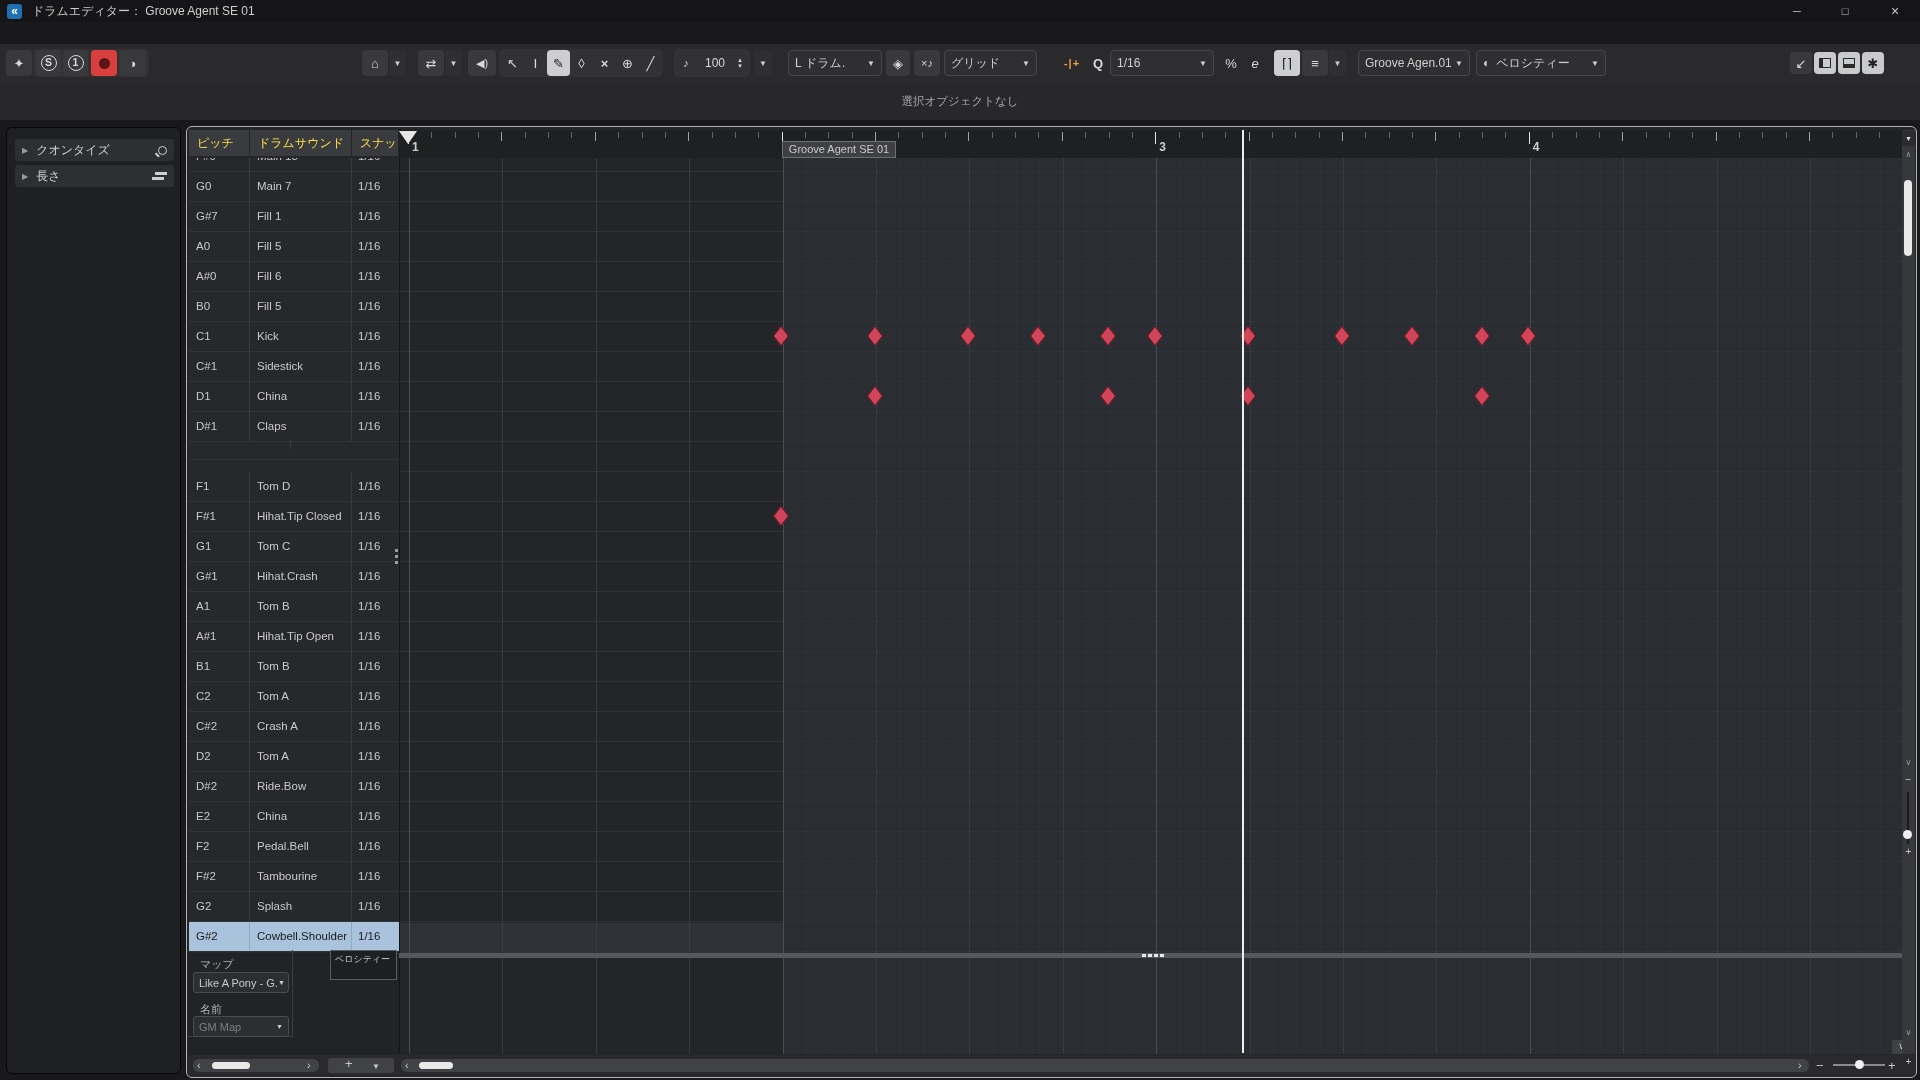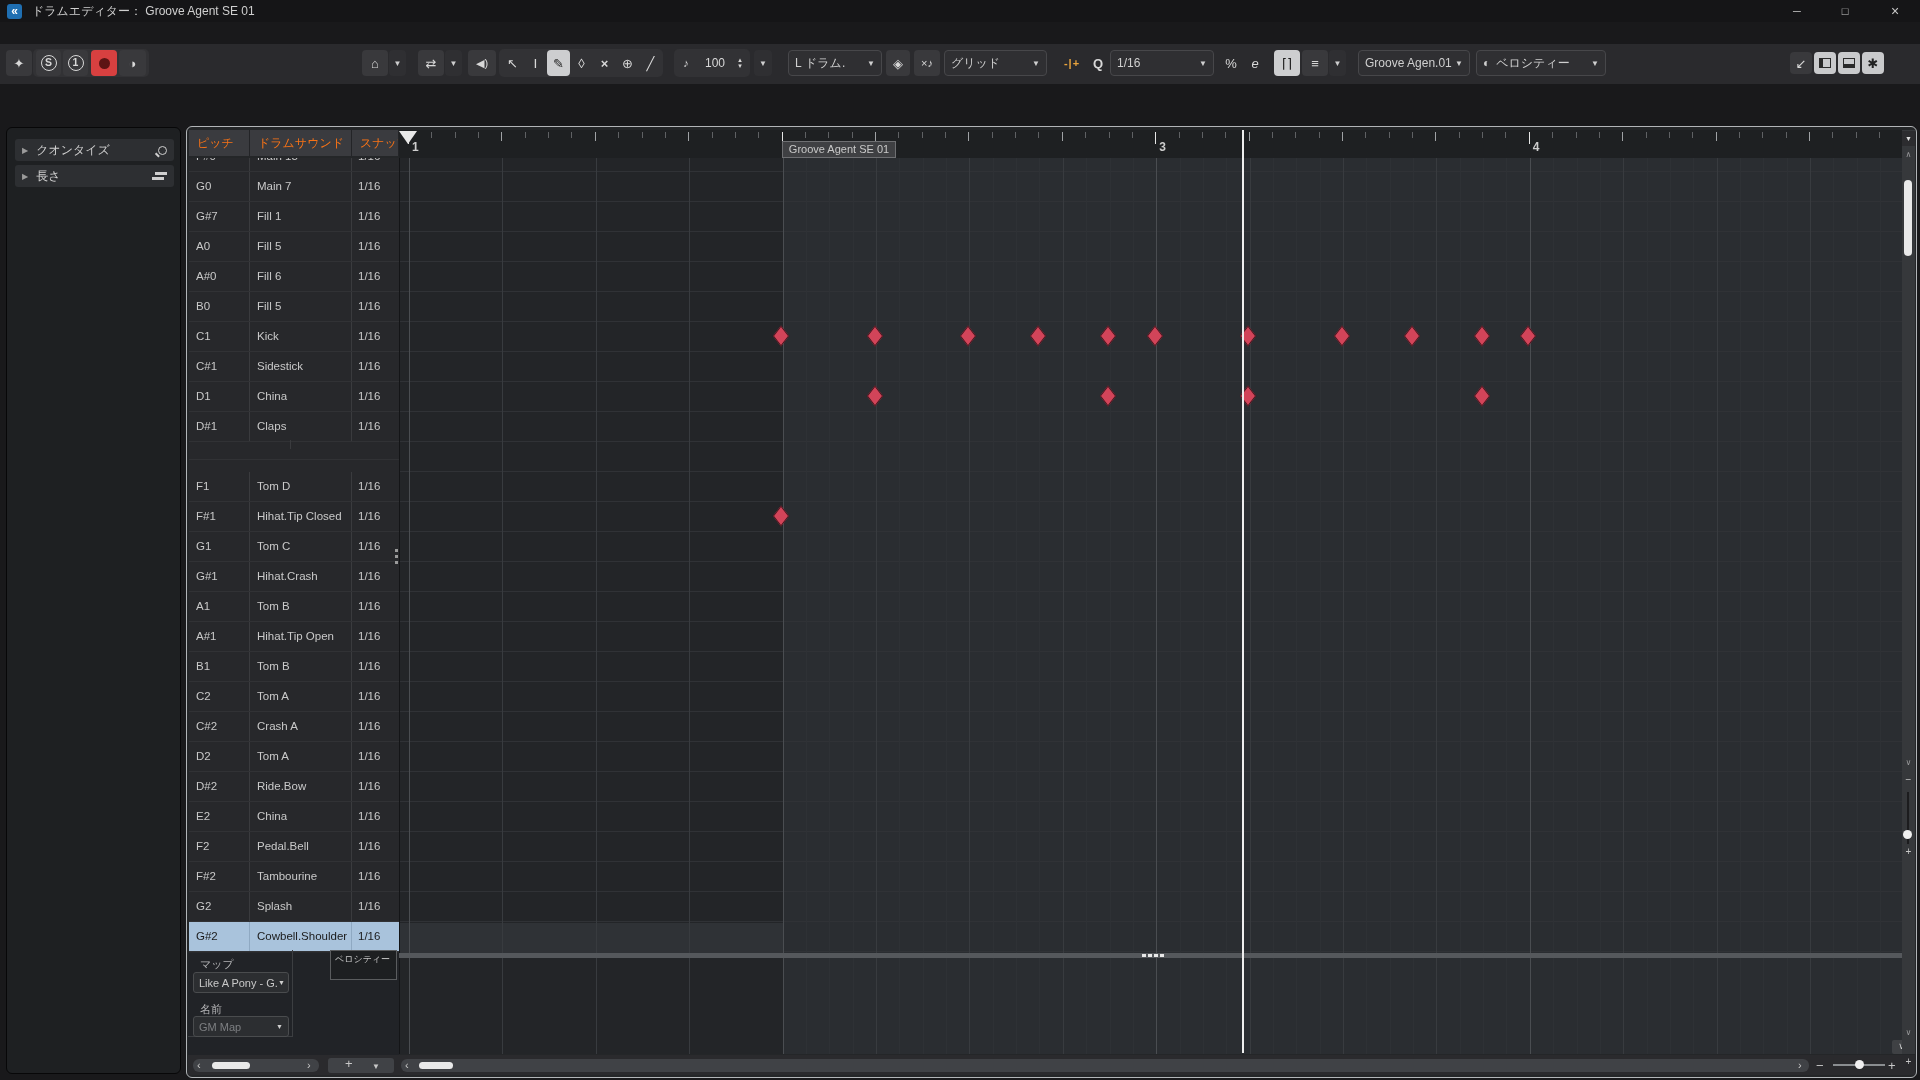--- a/index.html
+++ b/index.html
@@ -40,21 +40,21 @@
   #inspector { position:absolute; left:6px; top:127px; width:175px; height:947px; background:#1e2022; border:1px solid #070708; border-radius:6px; }
   .insp-item { position:absolute; left:8px; width:159px; height:22px; background:#2d2f32; border-radius:3px; display:flex; align-items:center; padding:0 7px; font-size:12px; color:#cfcfcf; }
   .insp-arrow { font-size:8px; color:#9b9b9b; margin-right:8px; }
   .insp-icon { margin-left:auto; }
   .magnifier { position:relative; width:9px; height:9px; border:1.6px solid #cfcfcf; border-radius:50%; display:inline-block; }
   .magnifier::after { content:""; position:absolute; left:-4px; top:7px; width:5px; height:1.6px; background:#cfcfcf; transform:rotate(45deg); }
   .bars-icon { position:relative; width:12px; height:3px; background:#cfcfcf; display:inline-block; box-shadow:-3px 5px 0 #cfcfcf; margin-top:-5px; }
   
   #editor { position:absolute; left:186px; top:126px; width:1731px; height:952px; background:#242628; border:1px solid #b2b5b8; border-radius:6px; }
   
-  .colhead { position:absolute; top:130px; height:26px; background:#3a3b3f; border-right:1px solid #232427; color:#f97316; font-size:12px; line-height:26px; padding-left:8px; overflow:hidden; white-space:nowrap; }
+  .colhead { position:absolute; top:130px; height:26px; background:#3a3b3f; border-right:1px solid #232427; color:#fde047; font-size:12px; line-height:26px; padding-left:8px; overflow:hidden; white-space:nowrap; }
   #ruler { position:absolute; left:399px; top:130px; width:1503px; height:28px; background:#1e2022; overflow:hidden; }
   .tick { position:absolute; top:0; width:1px; }
   .tick.minor { height:6px; background:#5f6164; }
   .tick.beat  { height:9px; background:#9fa2a5; }
   .tick.bar   { height:12px; background:#e6e6e6; }
   .barnum { position:absolute; top:10px; font-size:12px; font-weight:bold; color:#cdcdcd; }
   #start-marker { position:absolute; left:399px; top:131px; width:0; height:0; border-left:9px solid transparent; border-right:9px solid transparent; border-top:13px solid #e8e8e8; z-index:6; }
   #part-label { position:absolute; left:782px; top:141px; width:114px; height:17px; background:#3f4043; border:1px solid #6e6f72; font-size:11px; color:#c9c9c9; line-height:15px; text-align:center; z-index:5; overflow:hidden; white-space:nowrap; }
   
   #rows { position:absolute; left:189px; top:158px; width:210px; height:795px; background:#27282b; overflow:hidden; }
@@ -169,21 +169,21 @@
       </div>
 
     <div class="tdrop" style="left:788px;width:94px;">
       <span>L</span>&nbsp;
       <span>ドラム.</span>
       <span class="tdd">▼</span>
     </div>
     <div class="tbtn" style="left:886px;width:24px;">◈</div>
     <div class="tbtn" style="left:914px;width:26px;font-size:11px;">×♪</div>
 
-    <div class="tdrop" style="left:944px;width:103px;">
+    <div class="tdrop" style="left:944px;width:93px;">
       <span>グリッド</span>
         <span class="tdd">▼</span>
     </div>
     <div class="tbtn orange" style="left:1060px;width:24px;font-size:11px;background:none;">-|+</div>
 
     <div class="tbtn" style="left:1088px;width:20px;background:none;font-weight:bold;">Q</div>
     <div class="tdrop" style="left:1110px;width:104px;">
       <span>1/16</span>
         <span class="tdd">▼</span>
     </div>
@@ -209,20 +209,23 @@
     <div class="tbtn" style="left:1790px;width:22px;height:22px;top:8px;">↙</div>
     <div class="tbtn lightbtn" style="left:1814px;width:22px;height:22px;top:8px;">
         <span class="zone-glyph left"></span>
       </div>
     <div class="tbtn lightbtn" style="left:1838px;width:22px;height:22px;top:8px;">
         <span class="zone-glyph lower"></span>
       </div>
     <div class="tbtn lightbtn" style="left:1862px;width:22px;height:22px;top:8px;">✱</div>
   </div>
 
+  <div id="infoline">
+    <span>選択オブジェクトなし</span>
+  </div>
 
   <div id="inspector">
     <div class="insp-item" style="top:11px;">
       <span class="insp-arrow">▶</span>
       <span>クオンタイズ</span>
       <span class="insp-icon magnifier"></span>
     </div>
     <div class="insp-item" style="top:37px;">
       <span class="insp-arrow">▶</span>
       <span>長さ</span>

